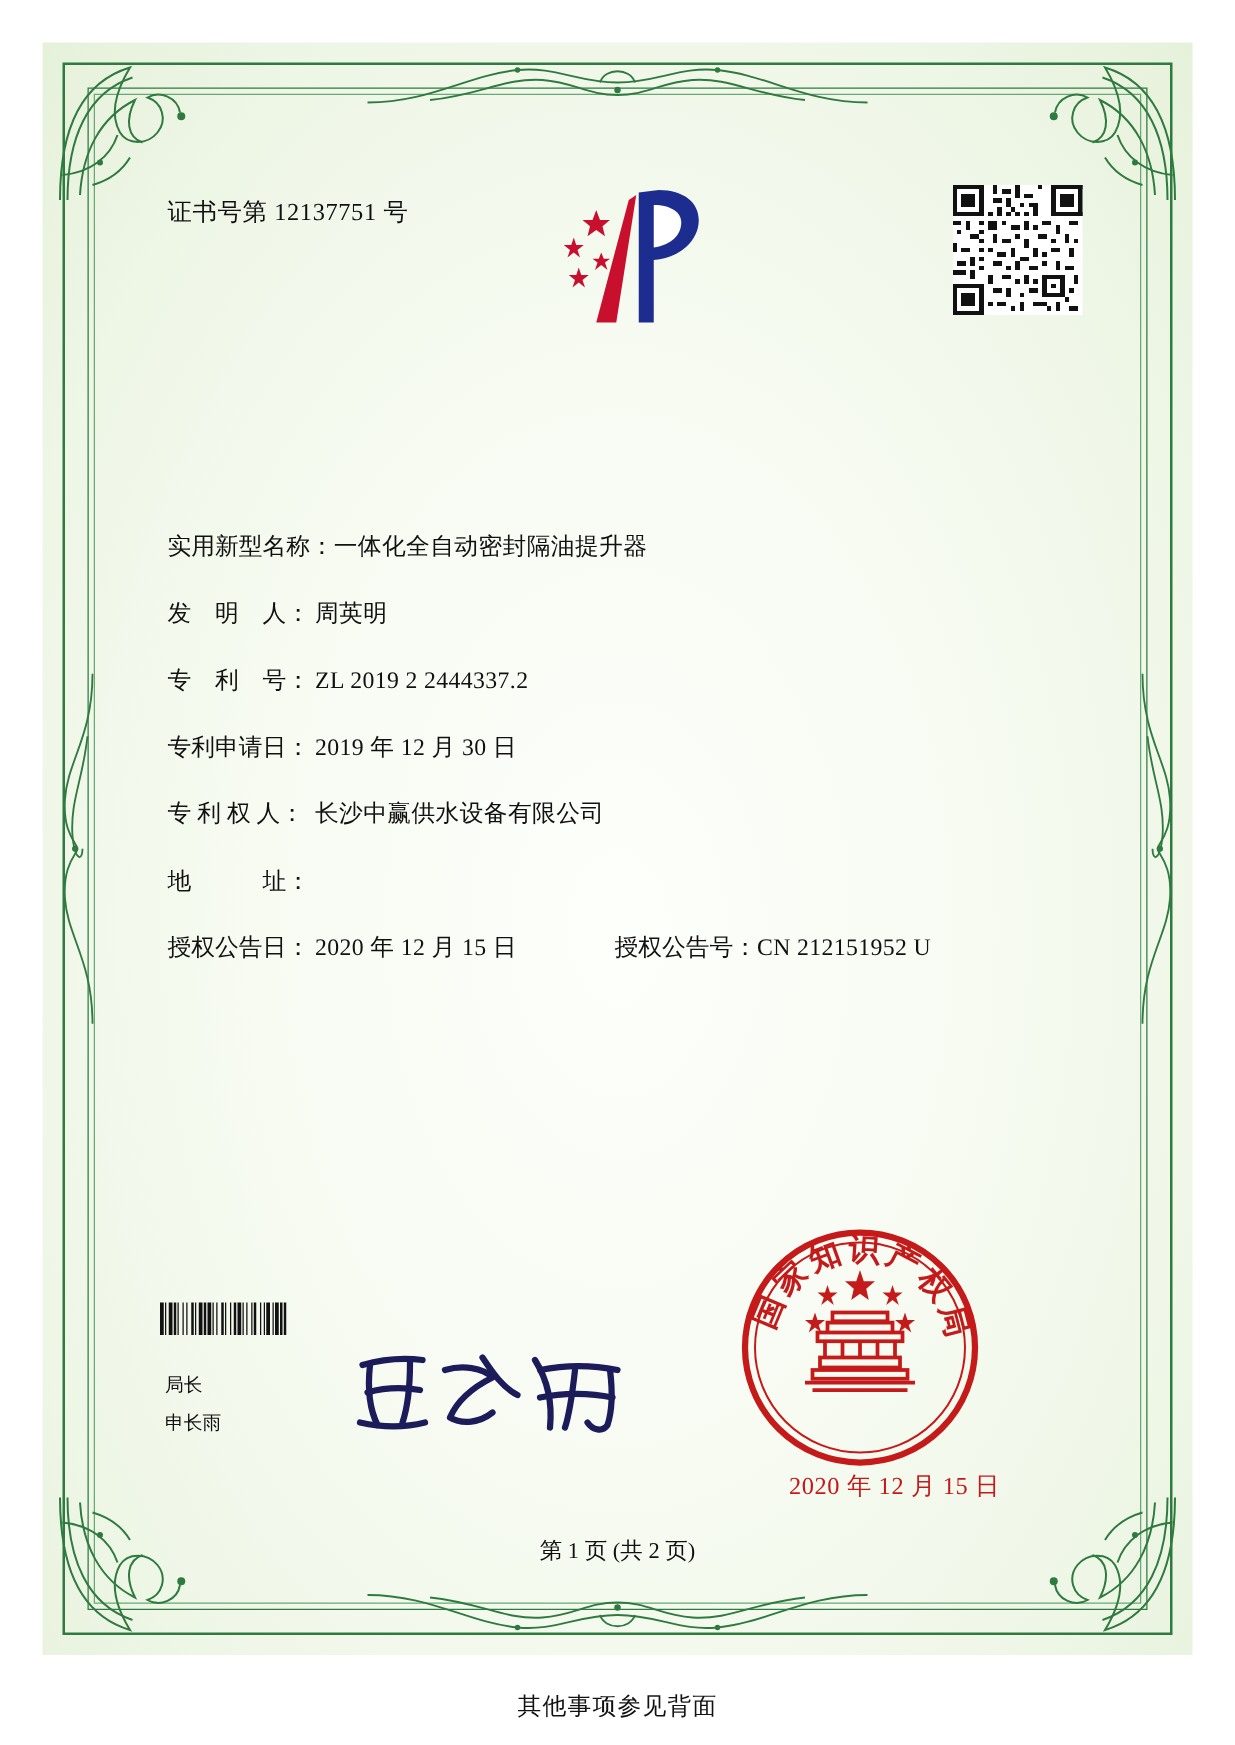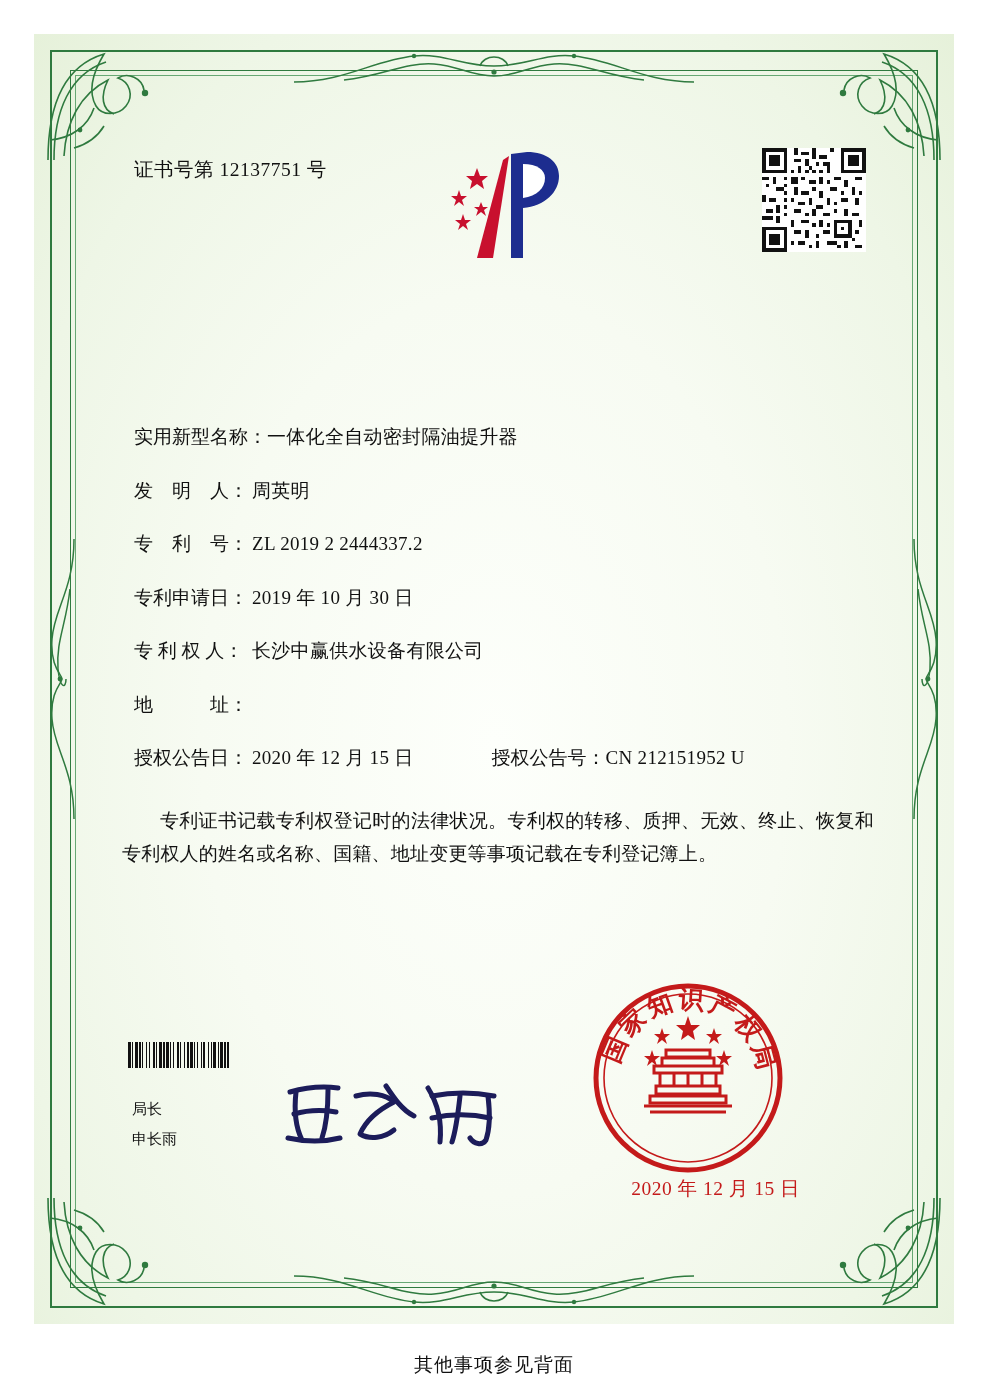--- a/index.html
+++ b/index.html
@@ -501,42 +501,41 @@
           <span class="field-value">周英明</span>
         </div>
 
         <div class="field-row">
           <span class="field-label">专　利　号：</span>
           <span class="field-value">ZL 2019 2 2444337.2</span>
         </div>
 
         <div class="field-row">
           <span class="field-label">专利申请日：</span>
-          <span class="field-value">2019 年 10 月 30 日</span>
+          <span class="field-value">2019 年 12 月 30 日</span>
         </div>
 
         <div class="field-row">
           <span class="field-label">专 利 权 人：</span>
           <span class="field-value">长沙中赢供水设备有限公司</span>
         </div>
 
         <div class="field-row">
           <span class="field-label">地　　　址：</span>
         </div>
 
         <div class="field-row two-col">
           <span class="field-label">授权公告日：</span>
           <span class="field-value">2020 年 12 月 15 日</span>
           <span class="field-label second-label">授权公告号：</span>
           <span class="field-value">CN 212151952 U</span>
         </div>
       </div>
 
       <div class="paras">
-        <p>专利证书记载专利权登记时的法律状况。专利权的转移、质押、无效、终止、恢复和专利权人的姓名或名称、国籍、地址变更等事项记载在专利登记簿上。</p>
       </div>
 
       <div class="barcode" id="barcode">
           <i style="width: 3px; background: rgb(17, 17, 17);"></i>
           <i style="width: 1px; background: transparent;"></i>
           <i style="width: 1px; background: rgb(17, 17, 17);"></i>
           <i style="width: 2px; background: transparent;"></i>
           <i style="width: 3px; background: rgb(17, 17, 17);"></i>
           <i style="width: 1px; background: transparent;"></i>
           <i style="width: 2px; background: rgb(17, 17, 17);"></i>
@@ -643,18 +642,19 @@
           <defs>
             <path id="ringpath" d="M100,100 m-70,0 a70,70 0 1,1 140,0"></path>
           </defs>
           <text font-family="DejaVu Serif, serif" font-size="25" font-weight="bold" fill="#c41a1a" letter-spacing="4">
             <textPath href="#ringpath" startOffset="6%">国家知识产权局</textPath>
           </text>
         </g>
       </svg>
       <div class="seal-date">2020 年 12 月 15 日</div>
 
+      <div class="page-num">第 1 页 (共 2 页)</div>
 
     </div>
   </div>
 
   <div class="footer-note">其他事项参见背面</div>
 </div>
 
 </body></html>

